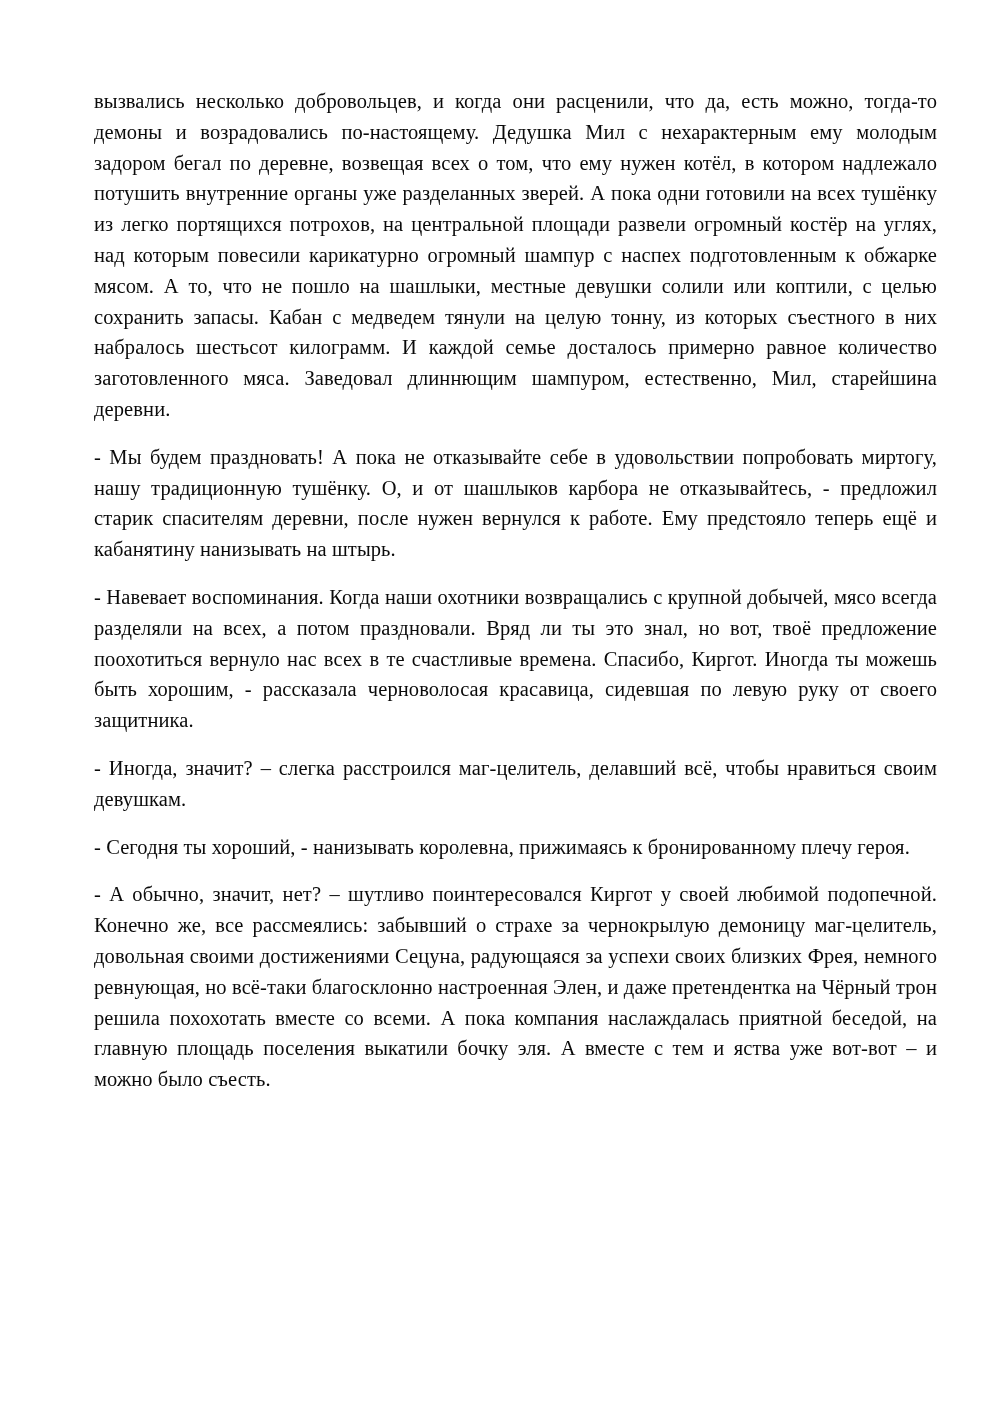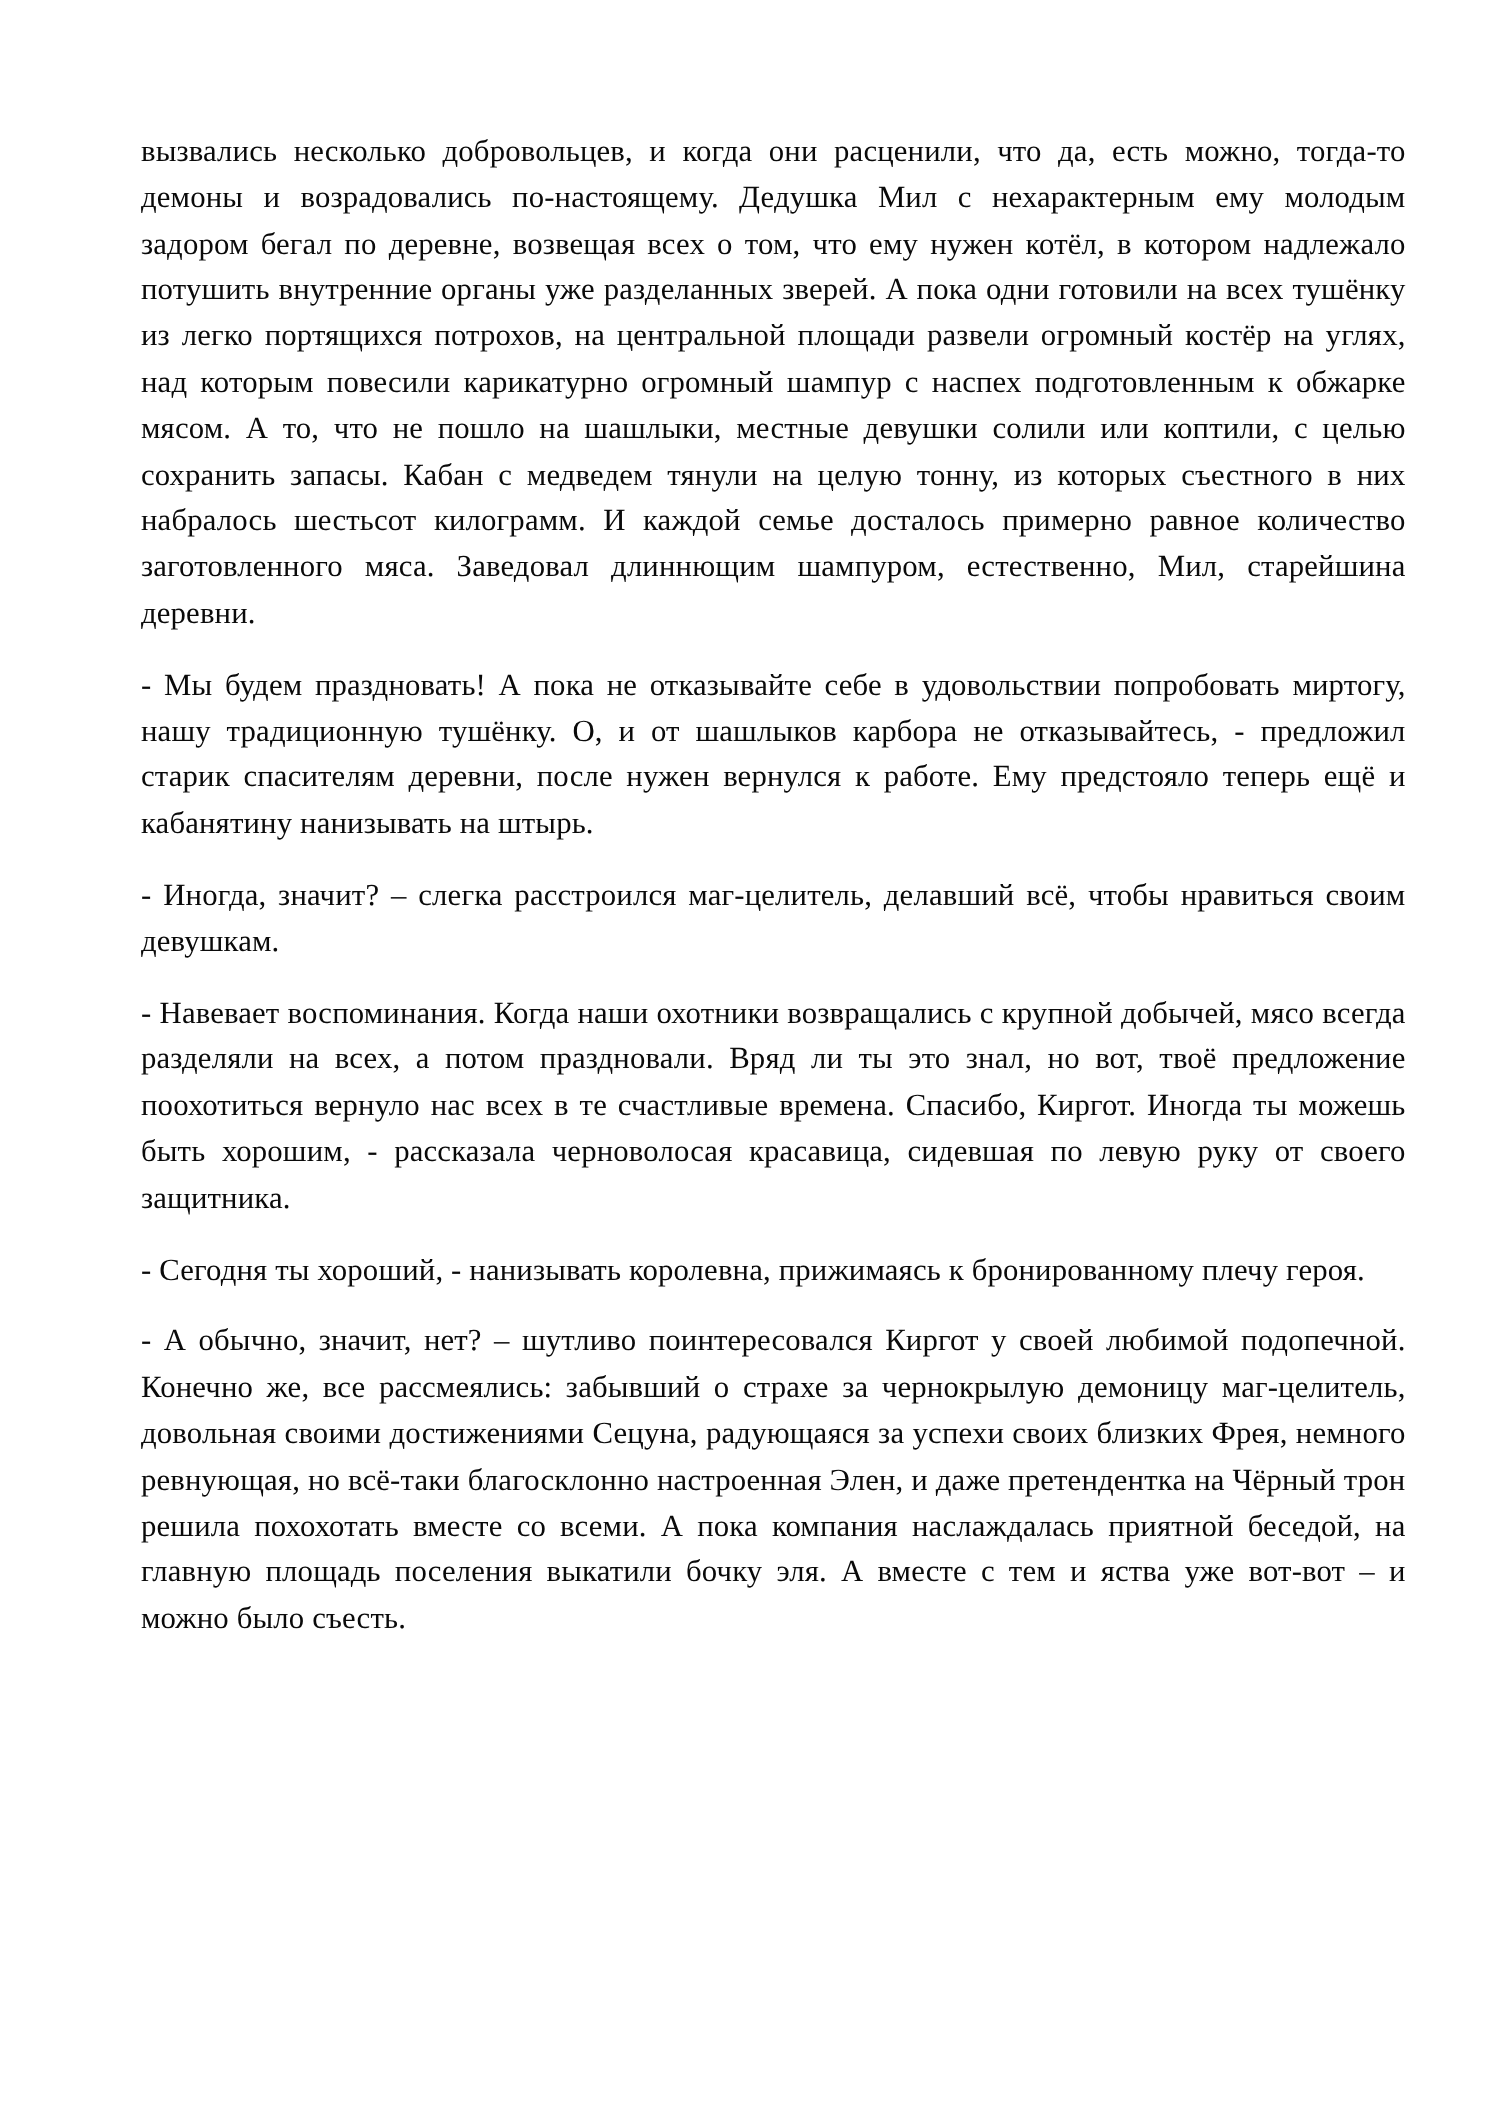--- a/index.html
+++ b/index.html
@@ -45,19 +45,19 @@
     color: #0a0a0a;
   }
 </style>
 </head>
 <body>
 
 <div class="page">
   <div class="text-block">
     <p>вызвались несколько добровольцев, и когда они расценили, что да, есть можно, тогда-то демоны и возрадовались по-настоящему. Дедушка Мил с нехарактерным ему молодым задором бегал по деревне, возвещая всех о том, что ему нужен котёл, в котором надлежало потушить внутренние органы уже разделанных зверей. А пока одни готовили на всех тушёнку из легко портящихся потрохов, на центральной площади развели огромный костёр на углях, над которым повесили карикатурно огромный шампур с наспех подготовленным к обжарке мясом. А то, что не пошло на шашлыки, местные девушки солили или коптили, с целью сохранить запасы. Кабан с медведем тянули на целую тонну, из которых съестного в них набралось шестьсот килограмм. И каждой семье досталось примерно равное количество заготовленного мяса. Заведовал длиннющим шампуром, естественно, Мил, старейшина деревни.</p>
     <p>- Мы будем праздновать! А пока не отказывайте себе в удовольствии попробовать миртогу, нашу традиционную тушёнку. О, и от шашлыков карбора не отказывайтесь, - предложил старик спасителям деревни, после нужен вернулся к работе. Ему предстояло теперь ещё и кабанятину нанизывать на штырь.</p>
+    <p>- Навевает воспоминания. Когда наши охотники возвращались с крупной добычей, мясо всегда разделяли на всех, а потом праздновали. Вряд ли ты это знал, но вот, твоё предложение поохотиться вернуло нас всех в те счастливые времена. Спасибо, Киргот. Иногда ты можешь быть хорошим, - рассказала черноволосая красавица, сидевшая по левую руку от своего защитника.</p>
     <p>- Иногда, значит? – слегка расстроился маг-целитель, делавший всё, чтобы нравиться своим девушкам.</p>
-    <p>- Навевает воспоминания. Когда наши охотники возвращались с крупной добычей, мясо всегда разделяли на всех, а потом праздновали. Вряд ли ты это знал, но вот, твоё предложение поохотиться вернуло нас всех в те счастливые времена. Спасибо, Киргот. Иногда ты можешь быть хорошим, - рассказала черноволосая красавица, сидевшая по левую руку от своего защитника.</p>
     <p>- Сегодня ты хороший, - нанизывать королевна, прижимаясь к бронированному плечу героя.</p>
     <p>- А обычно, значит, нет? – шутливо поинтересовался Киргот у своей любимой подопечной. Конечно же, все рассмеялись: забывший о страхе за чернокрылую демоницу маг-целитель, довольная своими достижениями Сецуна, радующаяся за успехи своих близких Фрея, немного ревнующая, но всё-таки благосклонно настроенная Элен, и даже претендентка на Чёрный трон решила похохотать вместе со всеми. А пока компания наслаждалась приятной беседой, на главную площадь поселения выкатили бочку эля. А вместе с тем и яства уже вот-вот – и можно было съесть.</p>
   </div>
   <div class="page-number">79</div>
 </div>
 
 </body></html>

